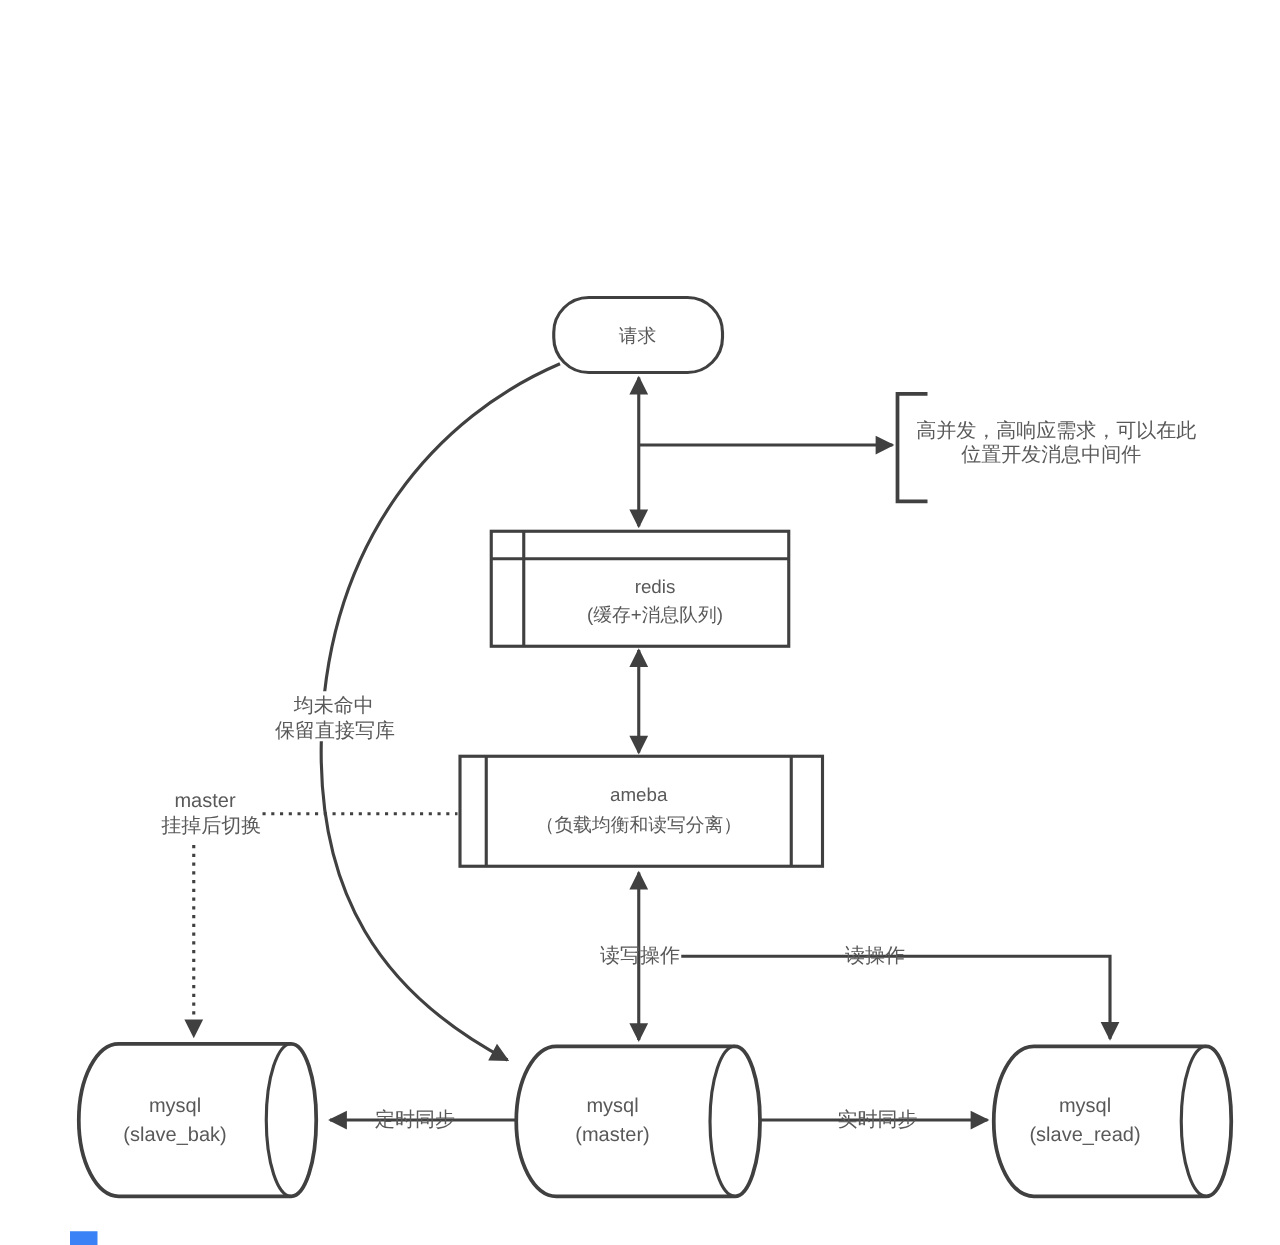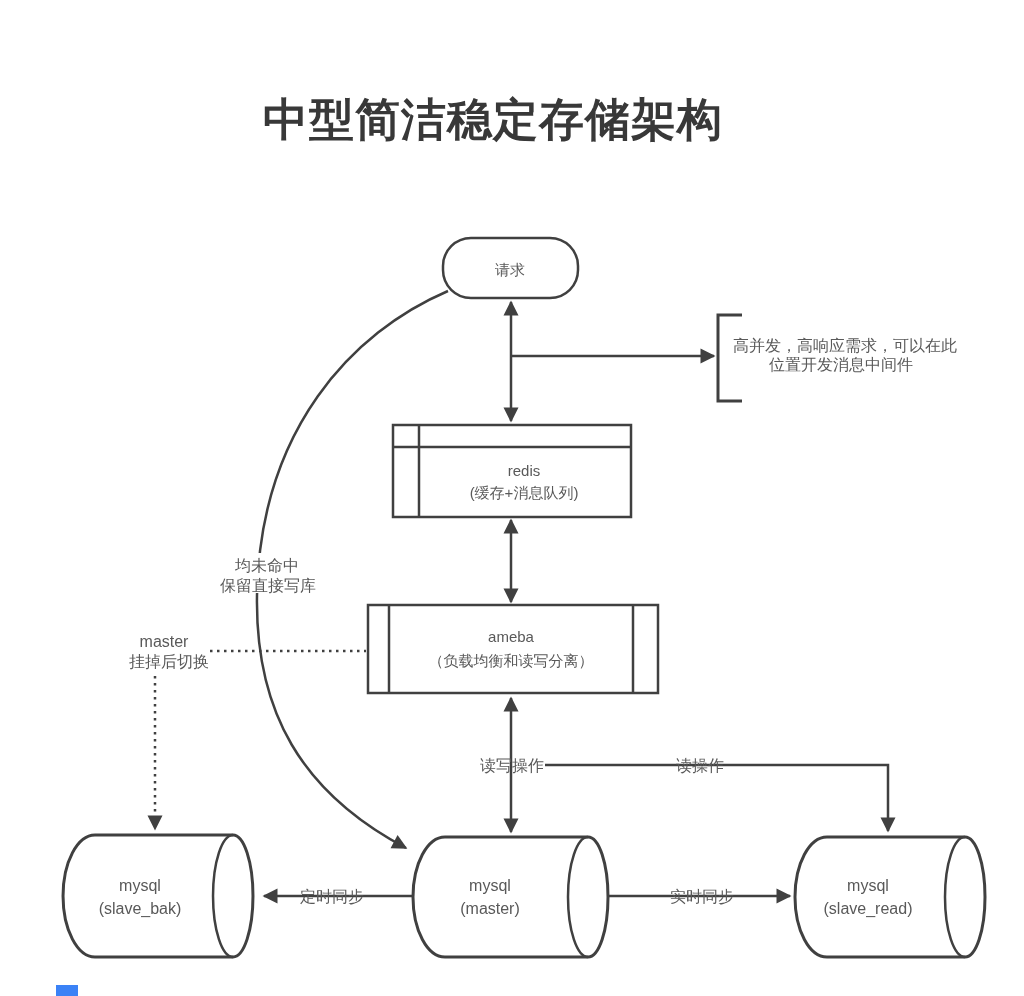--- a/index.html
+++ b/index.html
@@ -19,21 +19,20 @@
        font-family:"Liberation Sans","DejaVu Sans",sans-serif;}
   .t15{font-size:15px;} .t16{font-size:16px;}
   .labelbg{fill:#ffffff;stroke:none;}
   #arrow path{fill:var(--line,#404040);stroke:none;}
 </style>
 </head>
 <body>
 
 <div id="stage">
 
-  <h1 id="main-title">中型简洁稳定存储架构</h1>
 
   <svg width="1024" height="996" viewBox="0 0 1024 996">
     <defs>
       <marker id="arrow" markerUnits="userSpaceOnUse" markerWidth="20" markerHeight="18" refX="14" refY="8" orient="auto-start-reverse">
         <path d="M0.5,0.5 L15.5,8 L0.5,15.5 Z"></path>
       </marker>
     </defs>
 
     <path class="ln" d="M511,302 V421" marker-start="url(#arrow)" marker-end="url(#arrow)"></path>
 

